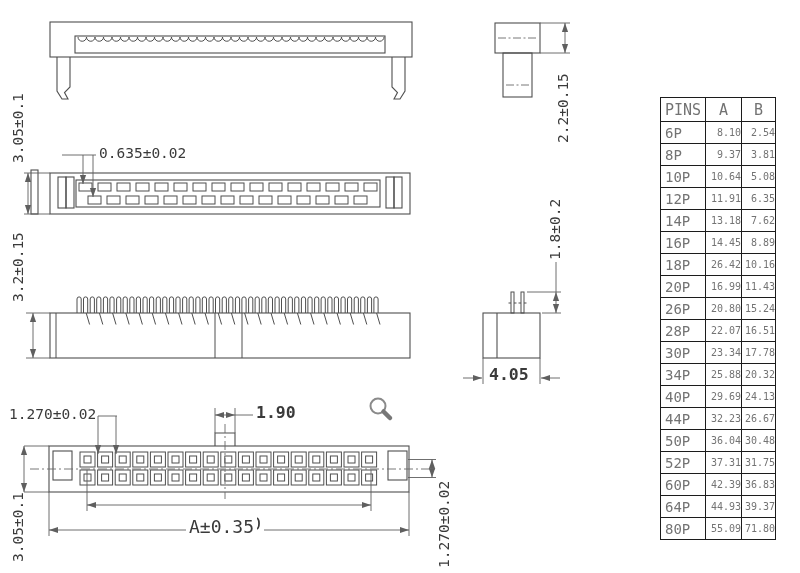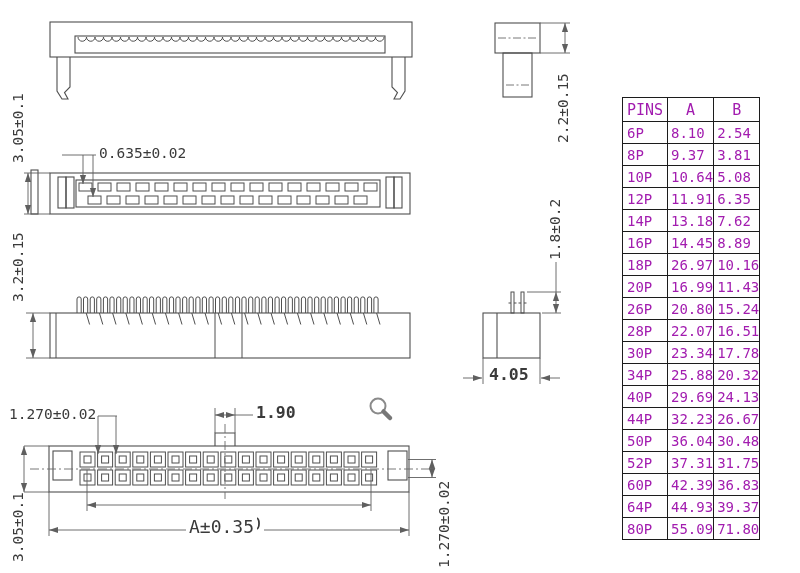--- a/index.html
+++ b/index.html
@@ -6,27 +6,27 @@
   #canvas{position:relative;width:800px;height:573px;background:#ffffff;overflow:hidden;
           font-family:"DejaVu Sans Mono", monospace;}
   #art{position:absolute;left:0;top:0;}
   .dim{position:absolute;color:#3a3a3a;font-size:14.5px;white-space:nowrap;line-height:17px;
        font-family:"DejaVu Sans Mono", monospace;}
   .dim.big{font-size:18px;line-height:21px;background:#fff;padding:0 3px;}
   .dim.med{font-size:16.5px;line-height:19px;font-weight:bold;}
   .vdim{position:absolute;color:#3a3a3a;font-size:14.5px;white-space:nowrap;line-height:17px;
         transform-origin:0 0;transform:rotate(-90deg);
         font-family:"DejaVu Sans Mono", monospace;}
-  #pins-table{position:absolute;left:622px;top:97px;border-collapse:collapse;table-layout:fixed;
-              background:#fff;color:#a21caf;}
+  #pins-table{position:absolute;left:660px;top:97px;border-collapse:collapse;table-layout:fixed;
+              background:#fff;color:#737373;}
   #pins-table th,#pins-table td{border:1px solid #1c1c1c;padding:0 0 0 4px;text-align:left;
               overflow:hidden;}
   #pins-table th{height:23px;font-size:15px;font-weight:normal;text-align:center;padding:0;}
   #pins-table td.pins{font-size:14px;height:21px;}
-  #pins-table td.val{font-size:14px;height:21px;padding-left:3px;}
+  #pins-table td.val{font-size:10px;height:21px;padding-left:3px;text-align:right;}
 </style>
 </head>
 <body>
 
 <div id="canvas">
 
   <svg id="art" width="800" height="573" viewBox="0 0 800 573">
     <defs>
       <marker id="arr" viewBox="0 0 10 8" markerWidth="10" markerHeight="8" refX="9.3" refY="4" orient="auto-start-reverse" markerUnits="userSpaceOnUse">
         <path d="M0,0.8 L9.3,4 L0,7.2 Z" fill="#5f5f5f"></path>
@@ -363,21 +363,21 @@
           <td class="val">13.18</td>
           <td class="val">7.62</td>
         </tr>
         <tr>
           <td class="pins">16P</td>
           <td class="val">14.45</td>
           <td class="val">8.89</td>
         </tr>
         <tr>
           <td class="pins">18P</td>
-          <td class="val">26.97</td>
+          <td class="val">26.42</td>
           <td class="val">10.16</td>
         </tr>
         <tr>
           <td class="pins">20P</td>
           <td class="val">16.99</td>
           <td class="val">11.43</td>
         </tr>
         <tr>
           <td class="pins">26P</td>
           <td class="val">20.80</td>

